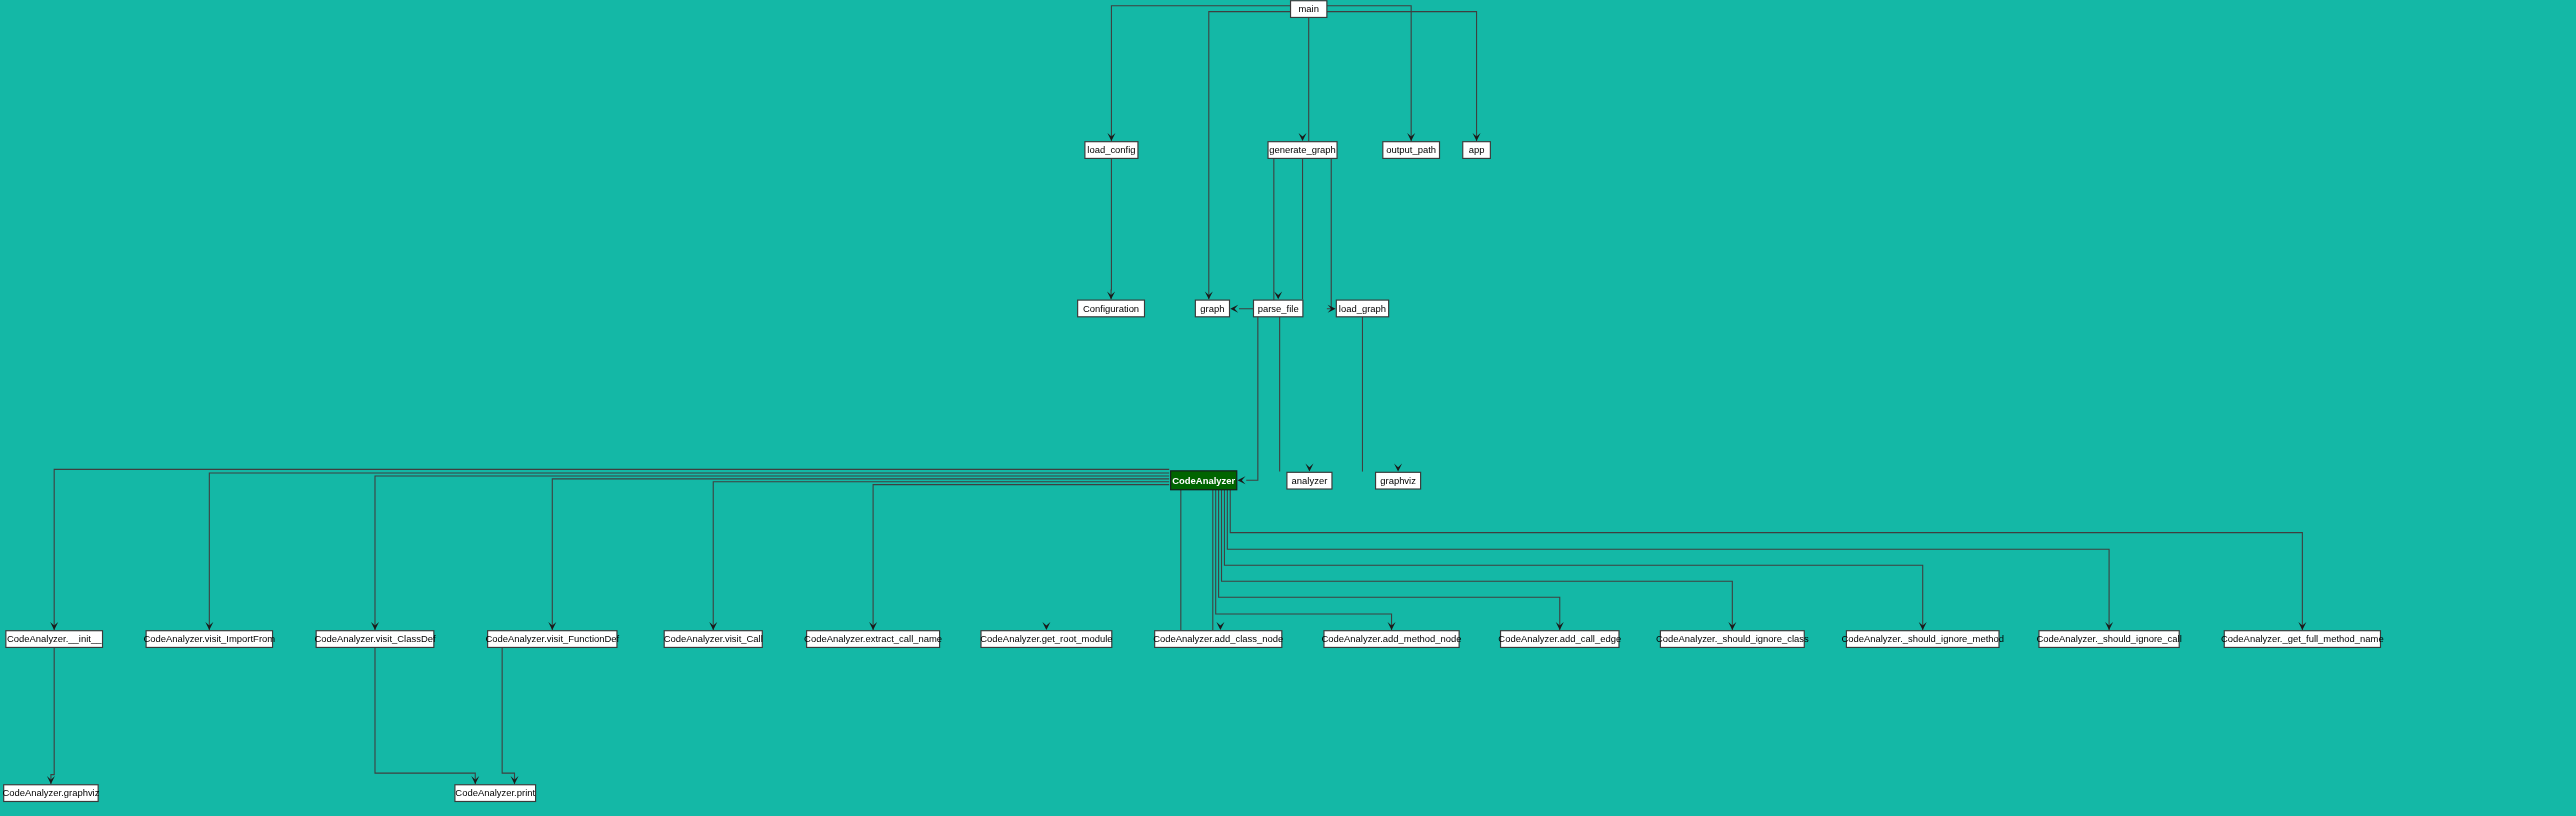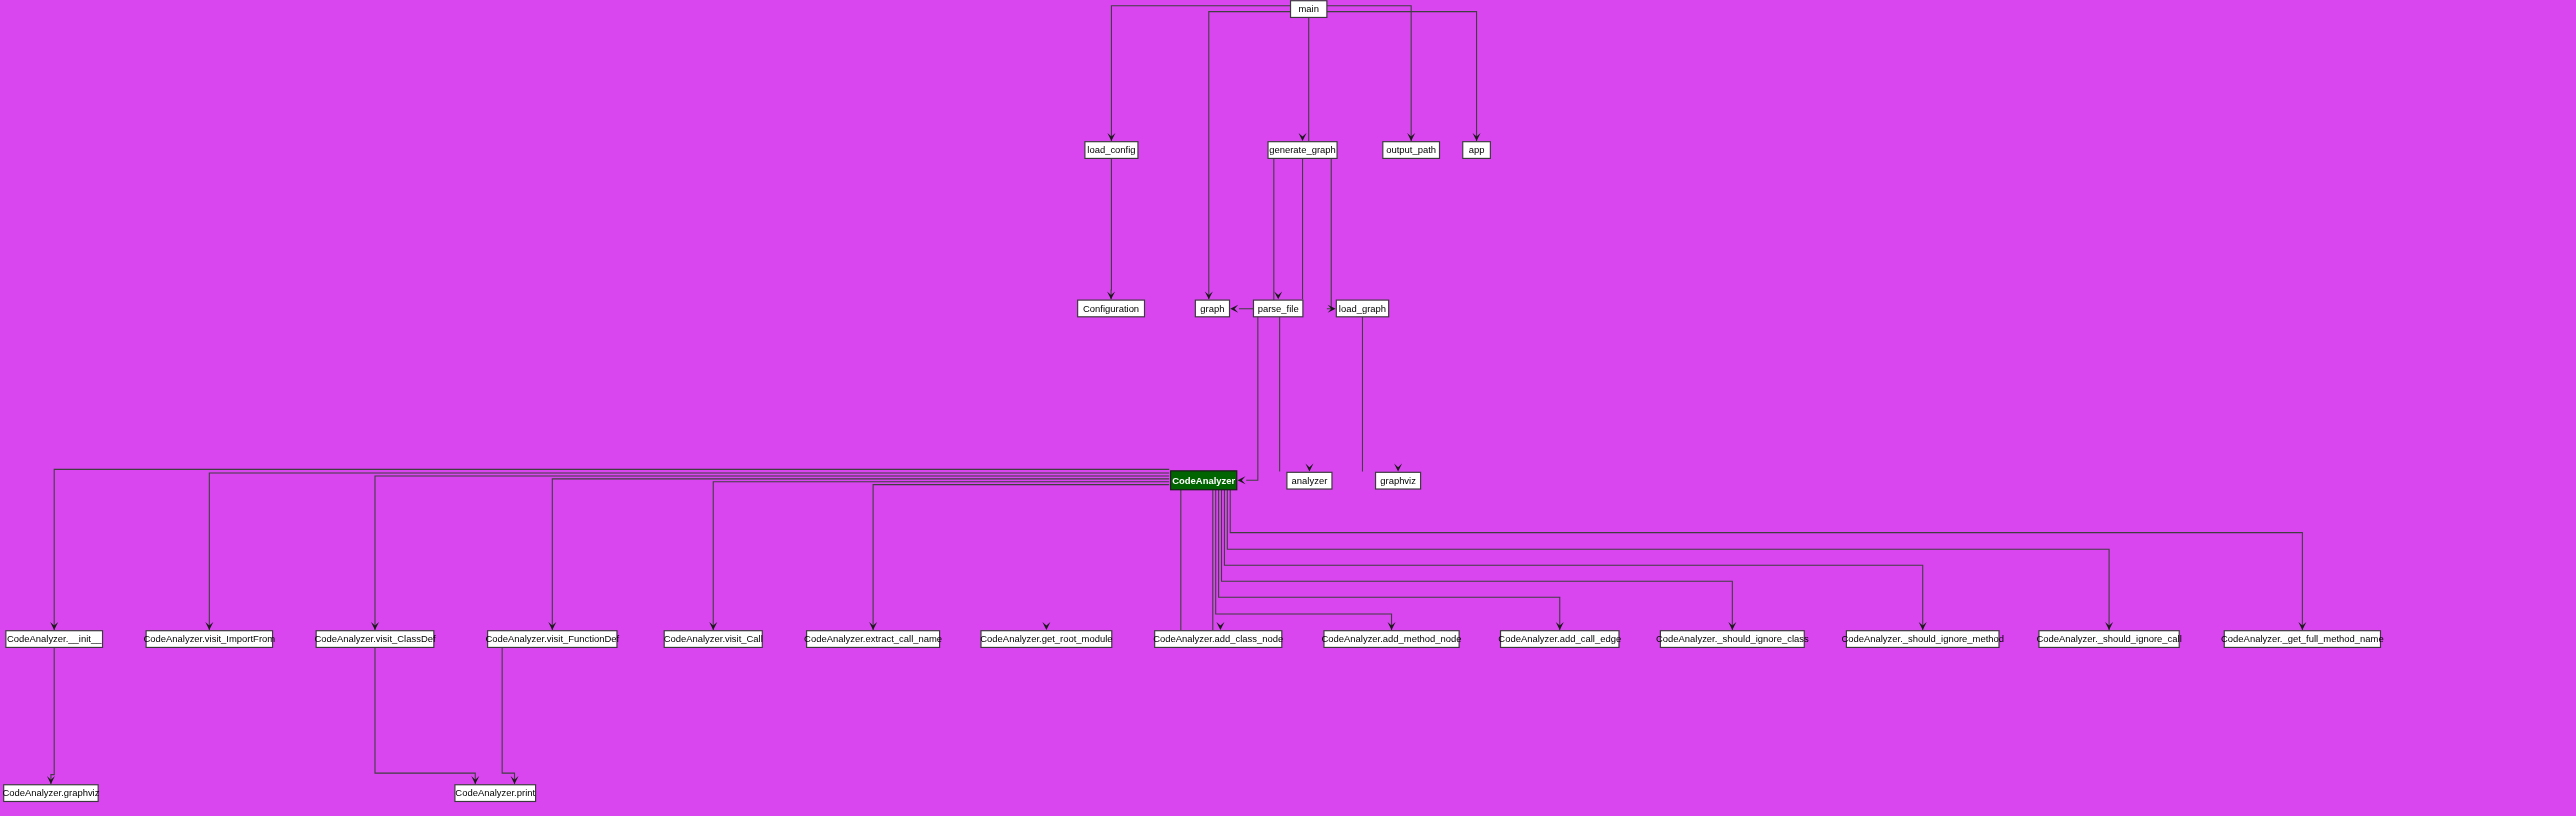--- a/index.html
+++ b/index.html
@@ -10,21 +10,21 @@
   body {
     width: 2576px;
     height: 816px;
     font-family: "Liberation Sans", sans-serif;
     overflow: hidden;
   }
   #graph-root {
     position: relative;
     width: 2576px;
     height: 816px;
-    background: #d946ef;
+    background: #14b8a6;
   }
   svg.graph-canvas {
     position: absolute;
     left: 0;
     top: 0;
     width: 2576px;
     height: 816px;
     display: block;
   }
   .node-rect {

